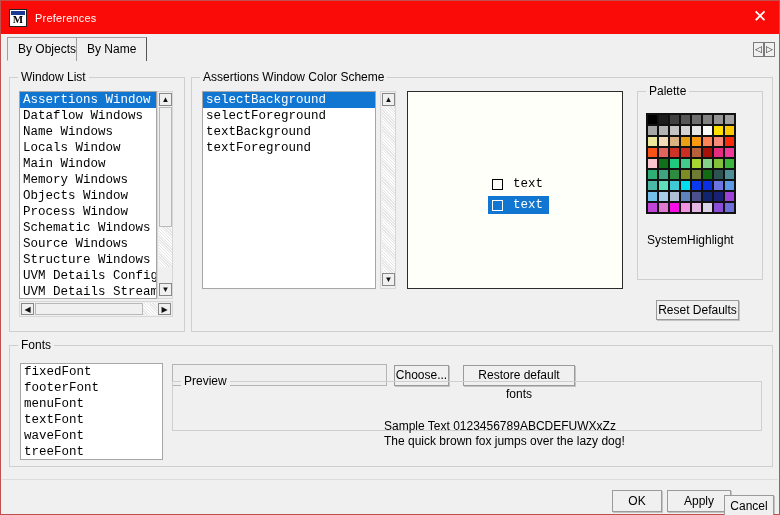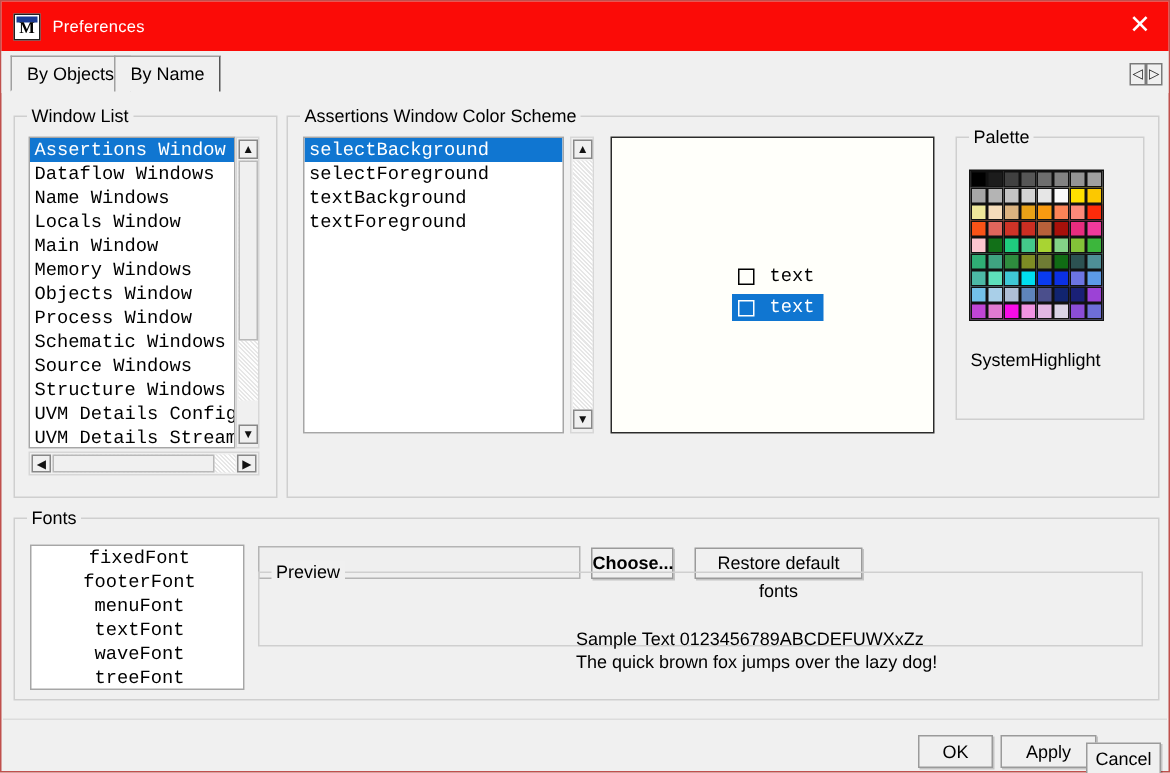--- a/index.html
+++ b/index.html
@@ -242,37 +242,40 @@
       <div style="background: rgb(248, 12, 232);"></div>
       <div style="background: rgb(242, 147, 226);"></div>
       <div style="background: rgb(228, 183, 228);"></div>
       <div style="background: rgb(219, 212, 230);"></div>
       <div style="background: rgb(139, 77, 214);"></div>
       <div style="background: rgb(110, 110, 216);"></div>
     </div>
 
   <div class="palname" style="left:646px;top:232px;">SystemHighlight</div>
 
+  <div class="btn" style="left:655px;top:299px;width:83px;height:20px;line-height:18px;">
+    <span>Reset Defaults</span>
+  </div>
 
   <div class="group" style="left:8px;top:344px;width:764px;height:122px;">
     <div class="gl">Fonts</div>
   </div>
 
-  <div class="listbox" style="left:19px;top:362px;width:143px;height:97px;text-align:center;">
+  <div class="listbox" style="left:19px;top:362px;width:143px;height:97px;">
     <div class="litem">fixedFont</div>
     <div class="litem">footerFont</div>
     <div class="litem">menuFont</div>
     <div class="litem">textFont</div>
     <div class="litem">waveFont</div>
     <div class="litem">treeFont</div>
   </div>
 
   <div class="textinput" style="left:171px;top:363px;width:215px;height:22px;" value=""></div>
 
-  <div class="btn" style="left:393px;top:364px;width:55px;height:21px;line-height:19px;font-weight:bold;">
+  <div class="btn" style="left:393px;top:364px;width:55px;height:21px;line-height:19px;">
     <span>Choose...</span>
   </div>
 
   <div class="btn" style="left:462px;top:364px;width:112px;height:21px;line-height:19px;">
     <span>Restore default fonts</span>
   </div>
 
   <div class="group" style="left:171px;top:380px;width:590px;height:50px;text-decoration:underline;">
     <div class="gl">Preview</div>
   </div>

